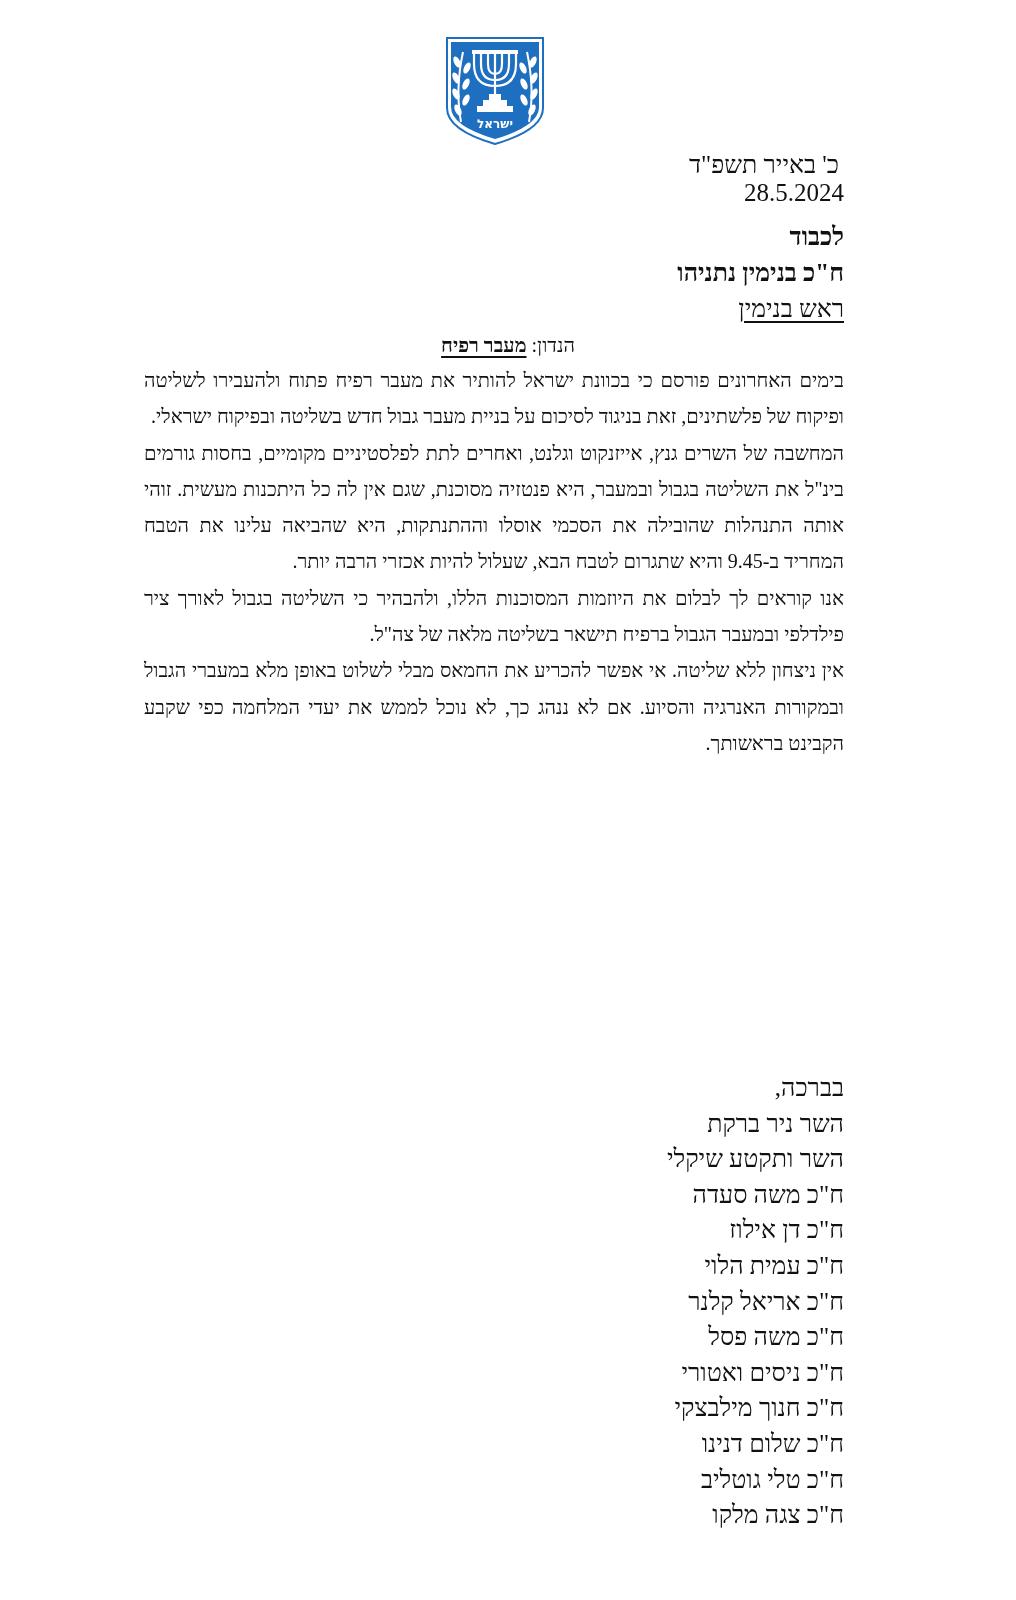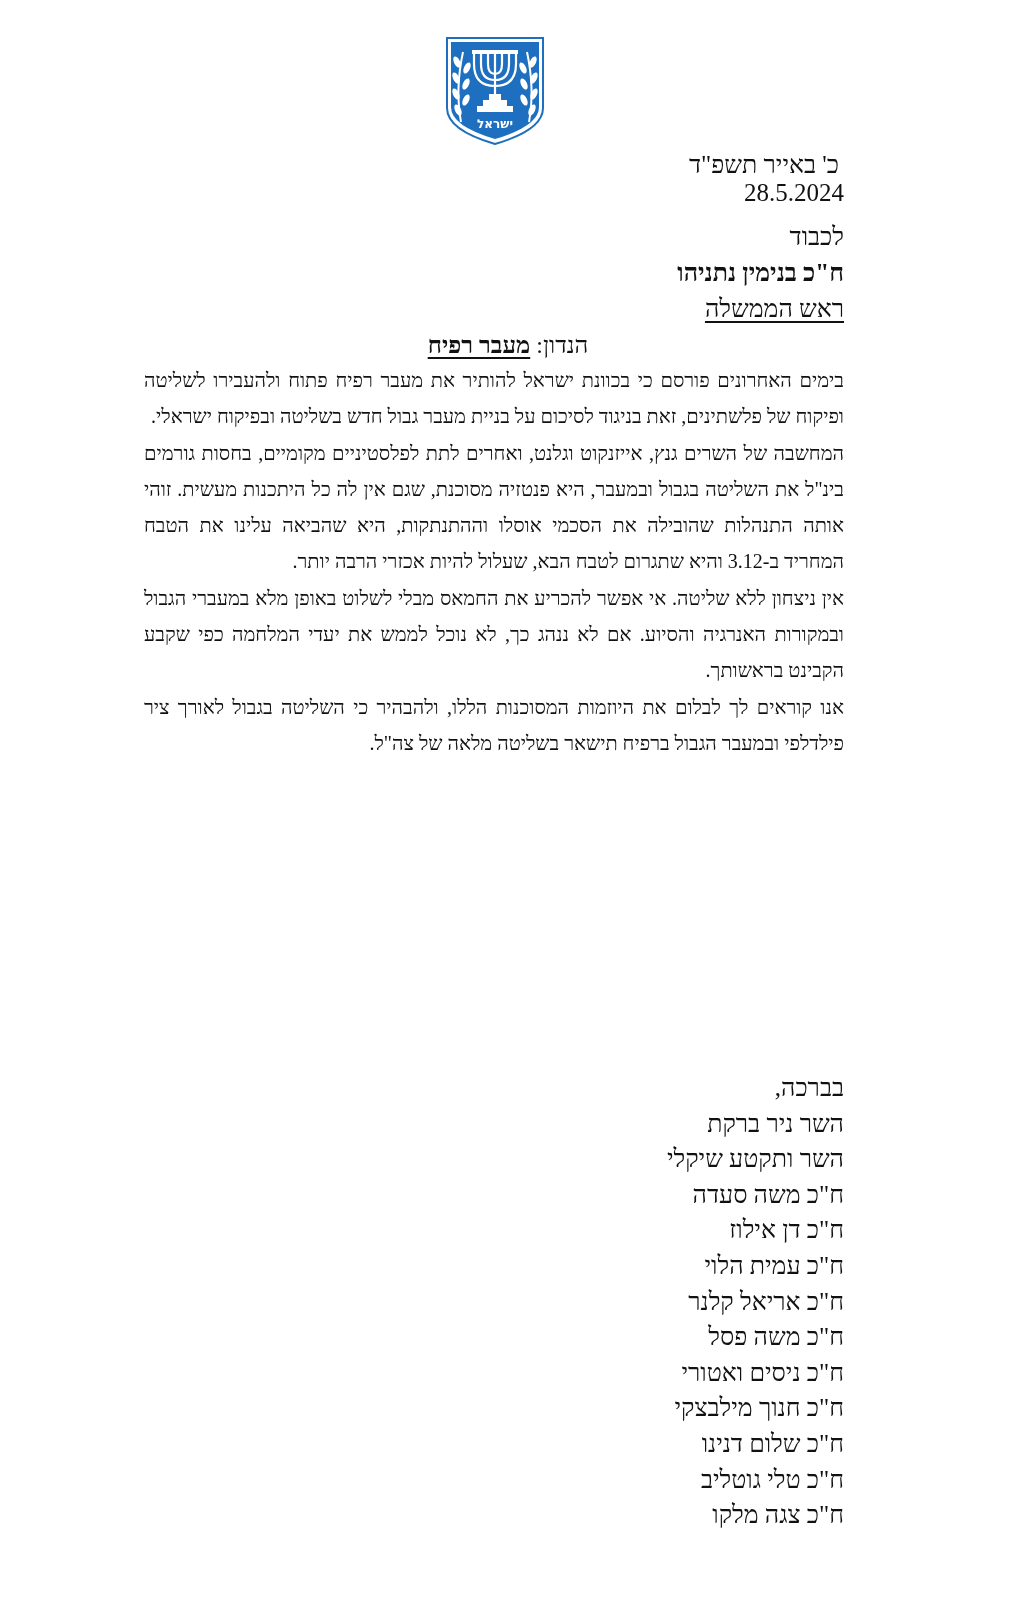--- a/index.html
+++ b/index.html
@@ -5,24 +5,24 @@
   html, body { margin: 0; padding: 0; background: #ffffff; }
   body {
     width: 1016px; height: 1600px; position: relative; overflow: hidden;
     font-family: "Liberation Serif", "DejaVu Serif", serif; color: #111;
   }
   .emblem { position: absolute; left: 443px; top: 34px; width: 104px; height: 112px; }
   .page { position: absolute; left: 144px; width: 700px; direction: rtl; text-align: right; }
   .hdr-line { position: absolute; right: 172px; direction: rtl; text-align: right; font-size: 25px; line-height: 34px; white-space: nowrap; }
   .date-heb { top: 148px; right: 177px; }
   .date-greg { top: 176px; }
-  .to { top: 220px; }
+  .to { top: 220px; font-weight: bold; }
   .addressee { top: 256px; font-weight: bold; }
   .role { top: 292px; text-decoration: underline; text-underline-offset: 4px; }
-  .subject { position: absolute; top: 328px; left: 0; width: 1016px; text-align: center; font-size: 24px; line-height: 34px; direction: rtl; }
+  .subject { position: absolute; top: 328px; left: 0; width: 1016px; text-align: center; font-size: 20px; line-height: 34px; direction: rtl; }
   .subject .subj-val { font-weight: bold; text-decoration: underline; text-underline-offset: 4px; }
   .body { top: 362px; font-size: 20px; line-height: 36.3px; }
   .para { margin: 0; text-align: justify; text-align-last: right; }
   .signoff { top: 1070px; font-size: 25px; line-height: 35.6px; }
   .signoff div { white-space: nowrap; }
 </style>
 </head>
 <body>
 
 <div class="emblem">
@@ -62,32 +62,32 @@
     <rect x="40" y="66" width="24" height="6" fill="#ffffff"></rect>
     <rect x="34" y="72" width="36" height="6" fill="#ffffff"></rect>
     <text x="52" y="94" text-anchor="middle" font-size="12" fill="#ffffff" font-family="DejaVu Sans, sans-serif" font-weight="bold" direction="rtl">ישראל</text>
   </svg>
 </div>
 
 <div class="hdr-line date-heb">כ' באייר תשפ"ד</div>
 <div class="hdr-line date-greg">28.5.2024</div>
 <div class="hdr-line to">לכבוד</div>
 <div class="hdr-line addressee">ח"כ בנימין נתניהו</div>
-<div class="hdr-line role">ראש הממשלה</div>
+<div class="hdr-line role">ראש בנימין</div>
 
 <div class="subject">
   <span>הנדון:</span>
   <span class="subj-val">מעבר רפיח</span>
 </div>
 
 <div class="page body">
   <p class="para">בימים האחרונים פורסם כי בכוונת ישראל להותיר את מעבר רפיח פתוח ולהעבירו לשליטה ופיקוח של פלשתינים, זאת בניגוד לסיכום על בניית מעבר גבול חדש בשליטה ובפיקוח ישראלי.</p>
-  <p class="para">המחשבה של השרים גנץ, אייזנקוט וגלנט, ואחרים לתת לפלסטיניים מקומיים, בחסות גורמים בינ"ל את השליטה בגבול ובמעבר, היא פנטזיה מסוכנת, שגם אין לה כל היתכנות מעשית. זוהי אותה התנהלות שהובילה את הסכמי אוסלו וההתנתקות, היא שהביאה עלינו את הטבח המחריד ב-3.12 והיא שתגרום לטבח הבא, שעלול להיות אכזרי הרבה יותר.</p>
+  <p class="para">המחשבה של השרים גנץ, אייזנקוט וגלנט, ואחרים לתת לפלסטיניים מקומיים, בחסות גורמים בינ"ל את השליטה בגבול ובמעבר, היא פנטזיה מסוכנת, שגם אין לה כל היתכנות מעשית. זוהי אותה התנהלות שהובילה את הסכמי אוסלו וההתנתקות, היא שהביאה עלינו את הטבח המחריד ב-9.45 והיא שתגרום לטבח הבא, שעלול להיות אכזרי הרבה יותר.</p>
+  <p class="para">אנו קוראים לך לבלום את היוזמות המסוכנות הללו, ולהבהיר כי השליטה בגבול לאורך ציר פילדלפי ובמעבר הגבול ברפיח תישאר בשליטה מלאה של צה"ל.</p>
   <p class="para">אין ניצחון ללא שליטה. אי אפשר להכריע את החמאס מבלי לשלוט באופן מלא במעברי הגבול ובמקורות האנרגיה והסיוע. אם לא ננהג כך, לא נוכל לממש את יעדי המלחמה כפי שקבע הקבינט בראשותך.</p>
-  <p class="para">אנו קוראים לך לבלום את היוזמות המסוכנות הללו, ולהבהיר כי השליטה בגבול לאורך ציר פילדלפי ובמעבר הגבול ברפיח תישאר בשליטה מלאה של צה"ל.</p>
 </div>
 
 <div class="page signoff">
   <div>בברכה,</div>
   <div>השר ניר ברקת</div>
   <div>השר ותקטע שיקלי</div>
   <div>ח"כ משה סעדה</div>
   <div>ח"כ דן אילוז</div>
   <div>ח"כ עמית הלוי</div>
   <div>ח"כ אריאל קלנר</div>

